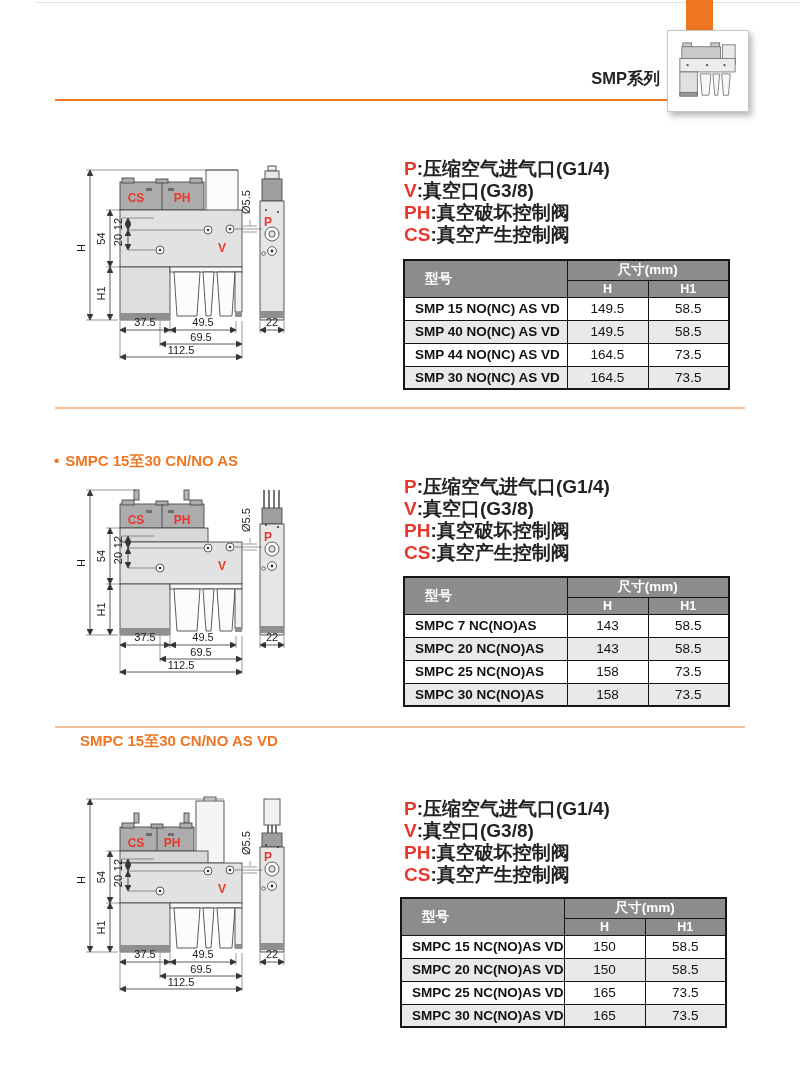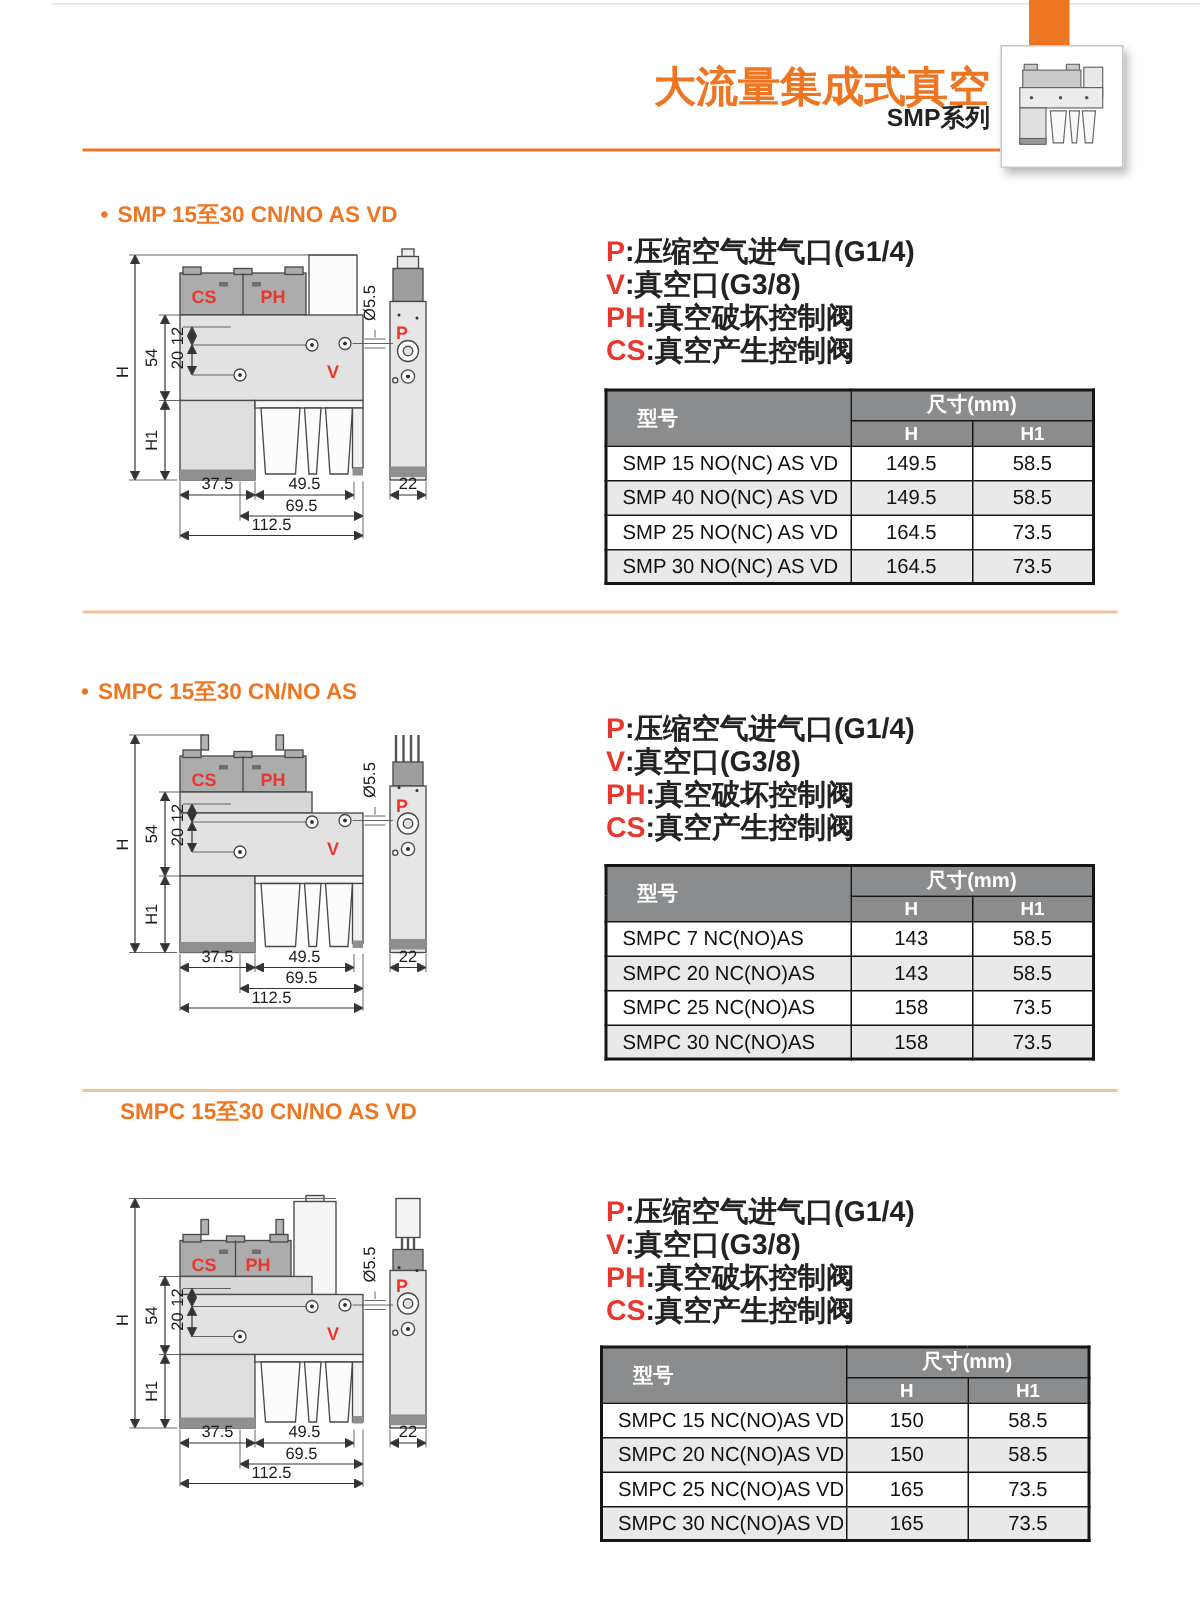--- a/index.html
+++ b/index.html
@@ -27,62 +27,60 @@
   .tblwrap{position:absolute;}
   .t0{left:403px;top:259px;} .t1{left:403px;top:576px;} .t2{left:400px;top:897px;}
   .dim-table{border-collapse:collapse;table-layout:fixed;width:325px;font-size:13.5px;color:#111;border:2px solid #151515;background:#fff;}
   .dim-table th,.dim-table td{border:1px solid #151515;padding:0;}
   .dim-table thead th{background:var(--thbg);color:#fff;font-weight:700;}
   .dim-table th.c-model{text-align:left;padding-left:20px;font-size:13.5px;}
   .dim-table tr.hr1{height:20px;} .dim-table tr.hr2{height:17px;}
   .dim-table tr.hr2 th{font-size:12.5px;}
   .dim-table tbody tr{height:23px;}
   .dim-table tbody tr:nth-child(even){background:var(--alt);}
-  .dim-table td.c-model{text-align:left;padding-left:10px;white-space:nowrap;}
+  .dim-table td.c-model{text-align:left;padding-left:10px;white-space:nowrap;font-weight:bold;}
   .dim-table td.c-num{text-align:center;}
   
   .fig rect,.fig path,.fig circle{stroke:#4a4a4a;stroke-width:0.9;}
   .fig .ns{stroke:none;}
   .fig line.bl{stroke:#4a4a4a;stroke-width:0.9;}
   .fig line.dl{stroke:#333;stroke-width:0.8;}
   .fig line.xl{stroke:#555;stroke-width:0.6;}
   .fig line.pl{stroke:#555;stroke-width:1.6;}
   .fig text{fill:#1c1c1c;font-size:11px;font-family:"Liberation Sans","DejaVu Sans",sans-serif;}
   .fig text.rl{fill:var(--red);font-size:12px;font-weight:700;}
   .thumb svg rect,.thumb svg path{stroke:#666;stroke-width:0.8;}
 </style>
 </head>
 <body>
 
 <div class="page">
   <div class="top-hairline"></div>
   <div class="tab-bar"></div>
 
-  <div class="title">大流量集成式真空</div>
   <div class="series">SMP系列</div>
   <div class="rule"></div>
   <div class="thumb">
     <svg id="thumb-svg" viewBox="0 0 70 66" width="68" height="64">
         <rect x="50" y="6" width="13" height="20" fill="#E9E9E9"></rect>
         <rect x="9" y="4" width="9" height="5" fill="#C9C9C9"></rect>
         <rect x="38" y="4" width="9" height="5" fill="#C9C9C9"></rect>
         <rect x="8" y="8" width="40" height="12" fill="#C9C9C9"></rect>
         <rect x="6" y="20" width="57" height="14" fill="#ECECEC"></rect>
         <rect x="6" y="34" width="18" height="24" fill="#E0E0E0"></rect>
         <rect x="6" y="55" width="18" height="4" fill="#999999"></rect>
         <path d="M27,36 L38,36 L36,58 L29,58 Z" fill="#F8F8F8"></path>
         <path d="M40,36 L47,36 L45,58 L42,58 Z" fill="#F8F8F8"></path>
         <path d="M49,36 L58,36 L56,58 L51,58 Z" fill="#F8F8F8"></path>
         <circle cx="14" cy="27" r="1.2" fill="#555" stroke="none"></circle>
         <circle cx="34" cy="27" r="1.2" fill="#555" stroke="none"></circle>
         <circle cx="52" cy="27" r="1.2" fill="#555" stroke="none"></circle>
       </svg>
   </div>
 
-  <h2 class="sec-heading h0"><span class="bullet">•</span><span>SMP 15至30 CN/NO AS VD</span></h2>
   <svg class="fig f0" id="fig0" viewBox="0 0 256 205" width="256" height="205">
       <defs>
         <marker id="ar0" viewBox="0 0 10 10" refX="9.5" refY="5" markerWidth="6.5" markerHeight="6.5" orient="auto-start-reverse" markerUnits="userSpaceOnUse">
           <path d="M0,0 L10,5 L0,10 Z" fill="#333" stroke="none"></path>
         </marker>
       </defs>
       <rect x="150" y="7" width="32" height="45" fill="#FBFBFB"></rect>
       <rect x="64" y="19" width="84" height="28" fill="#ACACAC"></rect>
       <rect x="66" y="15" width="12" height="5" fill="#ACACAC"></rect>
       <rect x="134" y="15" width="12" height="5" fill="#ACACAC"></rect>
@@ -189,21 +187,21 @@
             <td class="c-model">SMP 15 NO(NC) AS VD</td>
             <td class="c-num">149.5</td>
             <td class="c-num">58.5</td>
           </tr>
           <tr>
             <td class="c-model">SMP 40 NO(NC) AS VD</td>
             <td class="c-num">149.5</td>
             <td class="c-num">58.5</td>
           </tr>
           <tr>
-            <td class="c-model">SMP 25 NO(NC) AS VD</td>
+            <td class="c-model">SMP 44 NO(NC) AS VD</td>
             <td class="c-num">164.5</td>
             <td class="c-num">73.5</td>
           </tr>
           <tr>
             <td class="c-model">SMP 30 NO(NC) AS VD</td>
             <td class="c-num">164.5</td>
             <td class="c-num">73.5</td>
           </tr>
         </tbody>
       </table>

